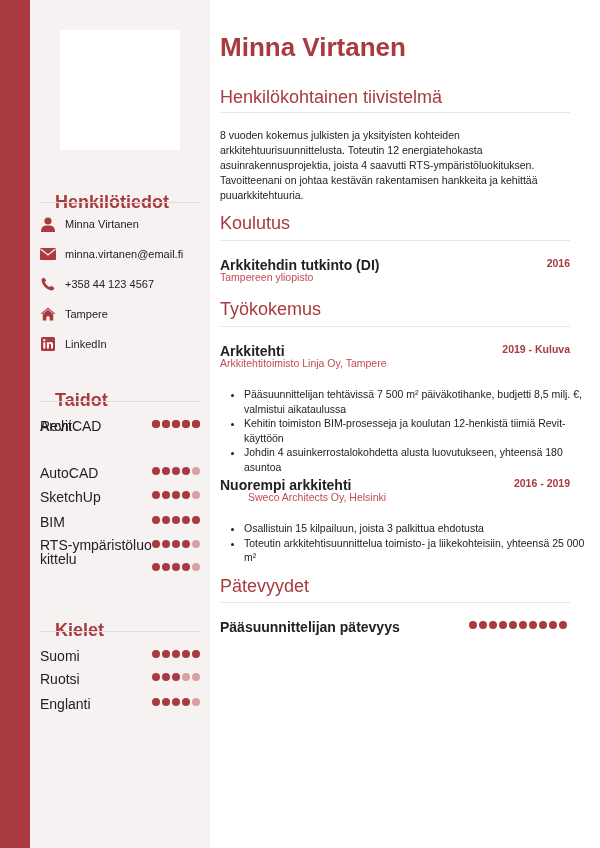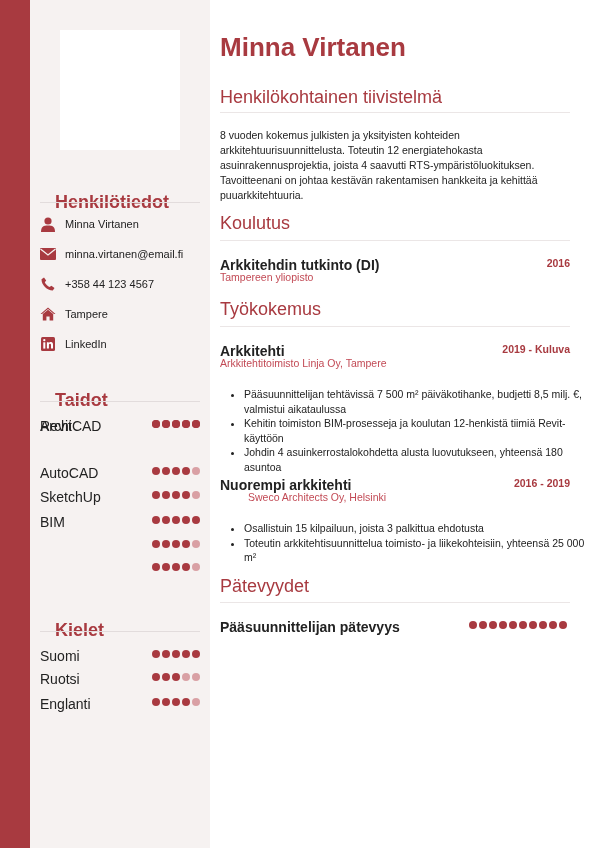--- a/index.html
+++ b/index.html
@@ -115,21 +115,21 @@
       <div class="dot"></div>
       <div class="dot off"></div>
     </div></div>
 <div class="skill" style="top:514px;"><span class="name">BIM</span><div class="dots">
       <div class="dot"></div>
       <div class="dot"></div>
       <div class="dot"></div>
       <div class="dot"></div>
       <div class="dot"></div>
     </div></div>
-<div class="skill" style="top:538px;"><div class="dots">
+<div class="skill" style="top:538px;"><span class="name">RTS-ympäristöluokittelu</span><div class="dots">
       <div class="dot"></div>
       <div class="dot"></div>
       <div class="dot"></div>
       <div class="dot"></div>
       <div class="dot off"></div>
     </div></div>
 <div class="skill" style="top:561px;"><div class="dots">
       <div class="dot"></div>
       <div class="dot"></div>
       <div class="dot"></div>

